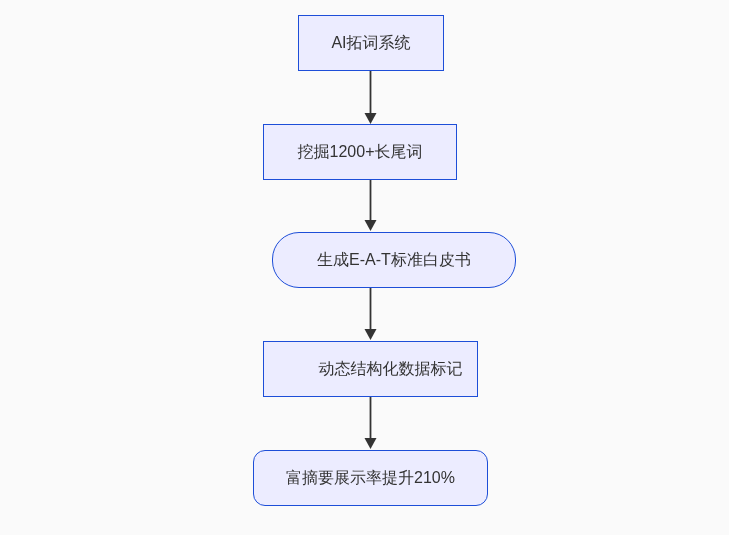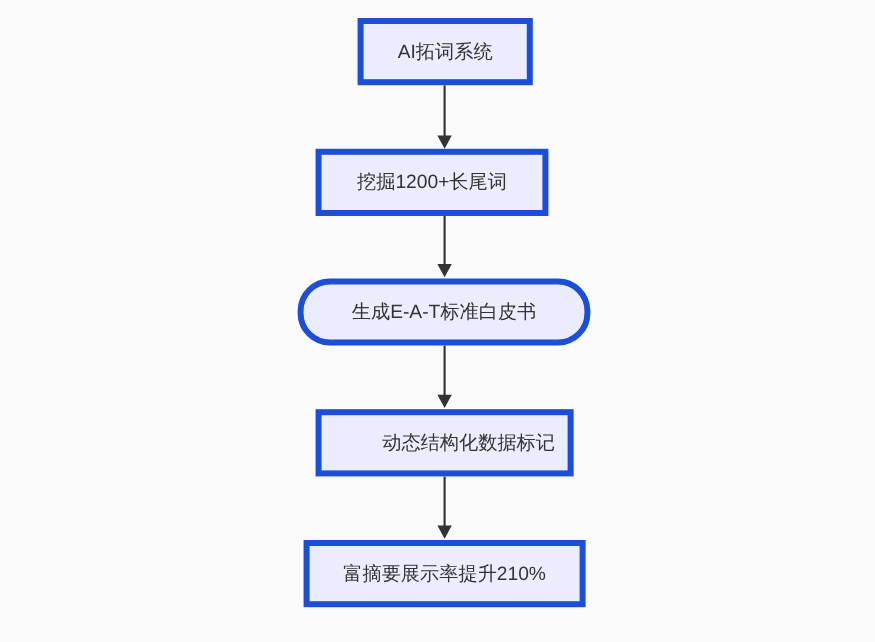--- a/index.html
+++ b/index.html
@@ -14,34 +14,34 @@
     width: 729px;
     height: 535px;
     background: #fafafa;
     overflow: hidden;
   }
   .flow-node {
     position: absolute;
     box-sizing: border-box;
     height: 56px;
     background: #ECECFF;
-    border: 5px solid #1d4ed8;
+    border: 1px solid #1d4ed8;
     color: #333333;
     font-size: 16px;
     display: flex;
     align-items: center;
     justify-content: center;
     text-align: center;
     white-space: nowrap;
   }
   .node-1 { left: 298px; top: 15px;  width: 146px; }
   .node-2 { left: 263px; top: 124px; width: 194px; }
-  .node-3 { left: 248px; top: 232px; width: 244px; border-radius: 27px; }
+  .node-3 { left: 272px; top: 232px; width: 244px; border-radius: 27px; }
   .node-4 { left: 263px; top: 341px; width: 215px; padding-left: 40px; }
-  .node-5 { left: 253px; top: 450px; width: 235px; }
+  .node-5 { left: 253px; top: 450px; width: 235px; border-radius: 12px; }
   .edges-layer {
     position: absolute;
     left: 0;
     top: 0;
     width: 729px;
     height: 535px;
     pointer-events: none;
   }
   .edge-line {
     stroke: #333333;

